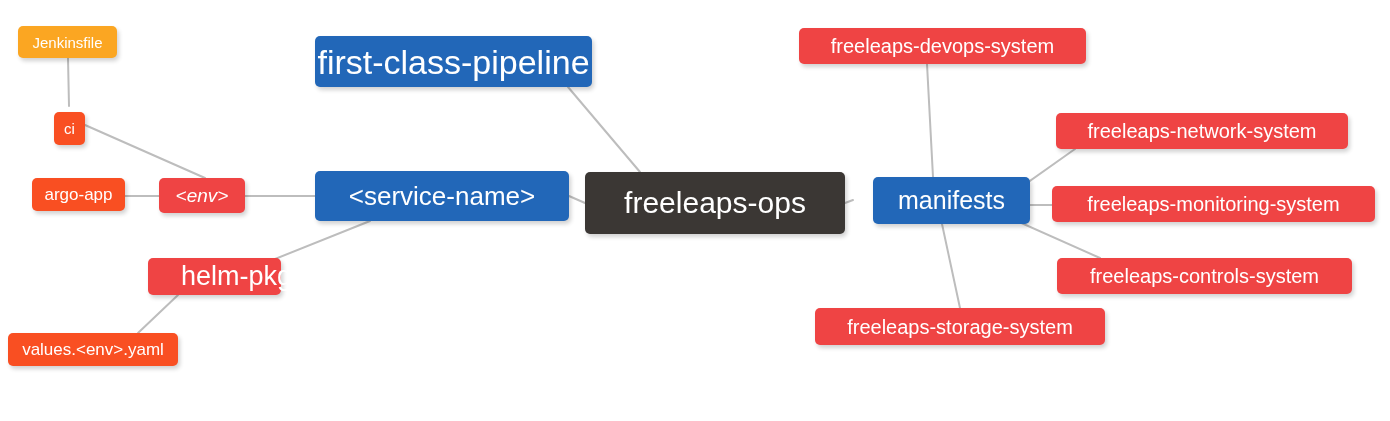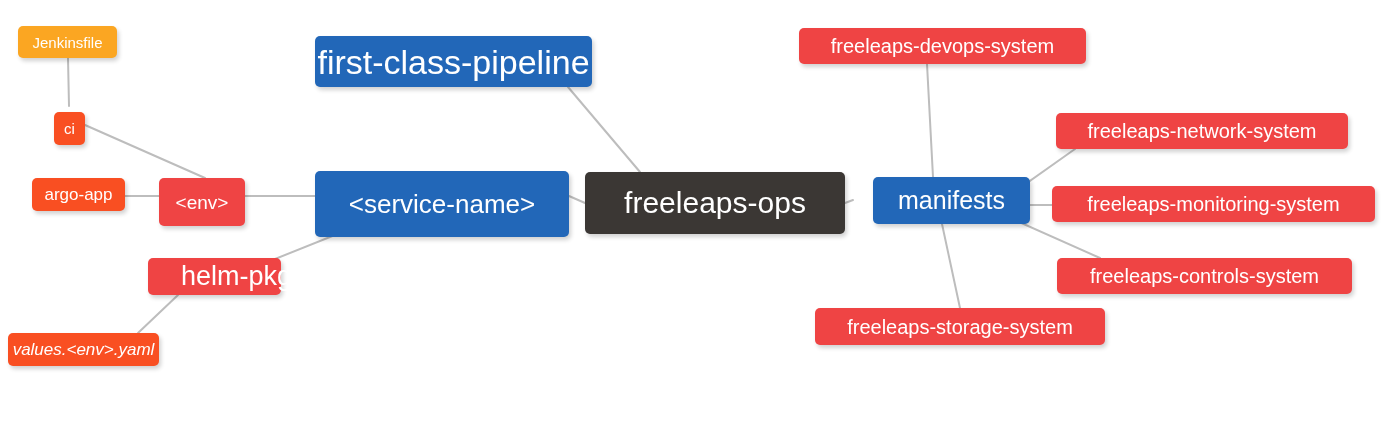--- a/index.html
+++ b/index.html
@@ -69,45 +69,45 @@
       <line x1="933" y1="177" x2="927" y2="64" stroke="#bdbdbd" stroke-width="2" stroke-linecap="round"></line>
       <line x1="1010" y1="195" x2="1075" y2="149" stroke="#bdbdbd" stroke-width="2" stroke-linecap="round"></line>
       <line x1="1010" y1="205" x2="1052" y2="205" stroke="#bdbdbd" stroke-width="2" stroke-linecap="round"></line>
       <line x1="1010" y1="218" x2="1100" y2="258" stroke="#bdbdbd" stroke-width="2" stroke-linecap="round"></line>
       <line x1="942" y1="224" x2="960" y2="308" stroke="#bdbdbd" stroke-width="2" stroke-linecap="round"></line>
     </svg>
   <div id="node-layer">
       <div class="node c-root" style="left: 585px; top: 172px; width: 260px; height: 62px; font-size: 30px;">
         <span class="label">freeleaps-ops</span>
       </div>
-      <div class="node c-blue" style="left: 315px; top: 171px; width: 254px; height: 66px; font-size: 26px;">
+      <div class="node c-blue" style="left: 315px; top: 171px; width: 254px; height: 50px; font-size: 26px;">
         <span class="label">&lt;service-name&gt;</span>
       </div>
       <div class="node c-blue" style="left: 315px; top: 36px; width: 277px; height: 51px; font-size: 34px; align-items: center;">
         <span class="label">first-class-pipeline</span>
       </div>
       <div class="node c-blue" style="left: 873px; top: 177px; width: 157px; height: 47px; font-size: 25px;">
         <span class="label">manifests</span>
       </div>
-      <div class="node c-green" style="left: 159px; top: 178px; width: 86px; height: 48px; font-size: 19px;">
+      <div class="node c-green" style="left: 159px; top: 178px; width: 86px; height: 35px; font-size: 19px; font-style: italic;">
         <span class="label">&lt;env&gt;</span>
       </div>
       <div class="node c-green" style="left: 148px; top: 258px; width: 133px; height: 37px; font-size: 27px; padding-left: 44px;">
         <span class="label">helm-pkg</span>
       </div>
       <div class="node c-orange" style="left: 18px; top: 26px; width: 99px; height: 32px; font-size: 15px;">
         <span class="label">Jenkinsfile</span>
       </div>
       <div class="node c-red" style="left: 54px; top: 112px; width: 31px; height: 33px; font-size: 15px;">
         <span class="label">ci</span>
       </div>
       <div class="node c-red" style="left: 32px; top: 178px; width: 93px; height: 33px; font-size: 17px;">
         <span class="label">argo-app</span>
       </div>
-      <div class="node c-red" style="left: 8px; top: 333px; width: 151px; height: 33px; font-size: 17px; font-style: italic;">
+      <div class="node c-red" style="left: 8px; top: 333px; width: 170px; height: 33px; font-size: 17px;">
         <span class="label">values.&lt;env&gt;.yaml</span>
       </div>
       <div class="node c-green" style="left: 799px; top: 28px; width: 287px; height: 36px; font-size: 20px;">
         <span class="label">freeleaps-devops-system</span>
       </div>
       <div class="node c-green" style="left: 1056px; top: 113px; width: 292px; height: 36px; font-size: 20px;">
         <span class="label">freeleaps-network-system</span>
       </div>
       <div class="node c-green" style="left: 1052px; top: 186px; width: 323px; height: 36px; font-size: 20px;">
         <span class="label">freeleaps-monitoring-system</span>

